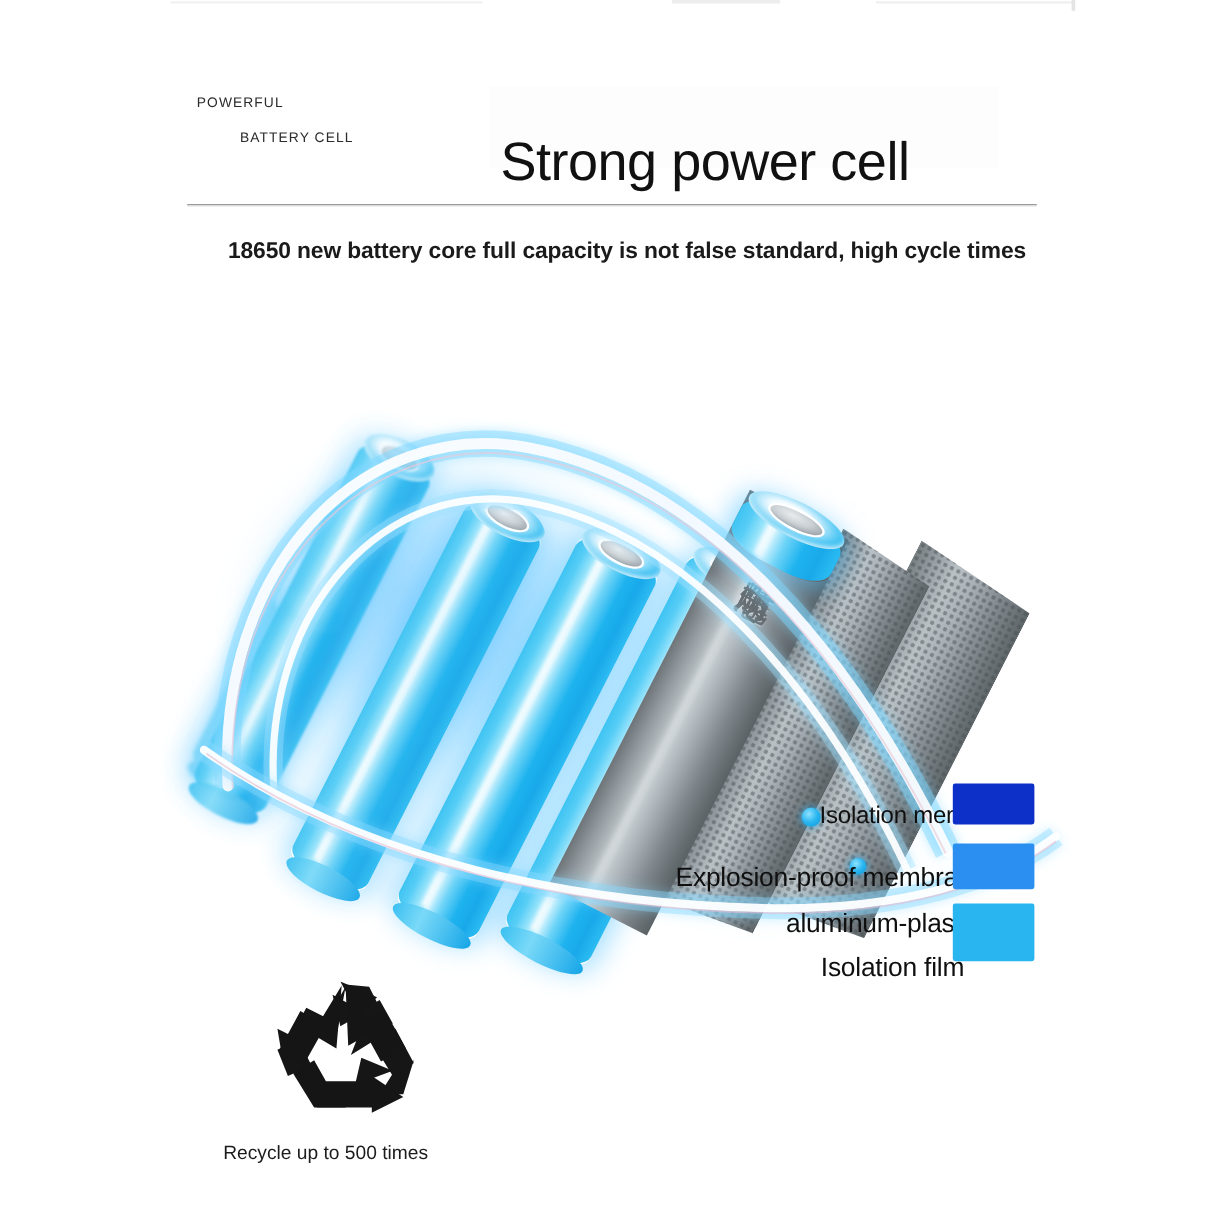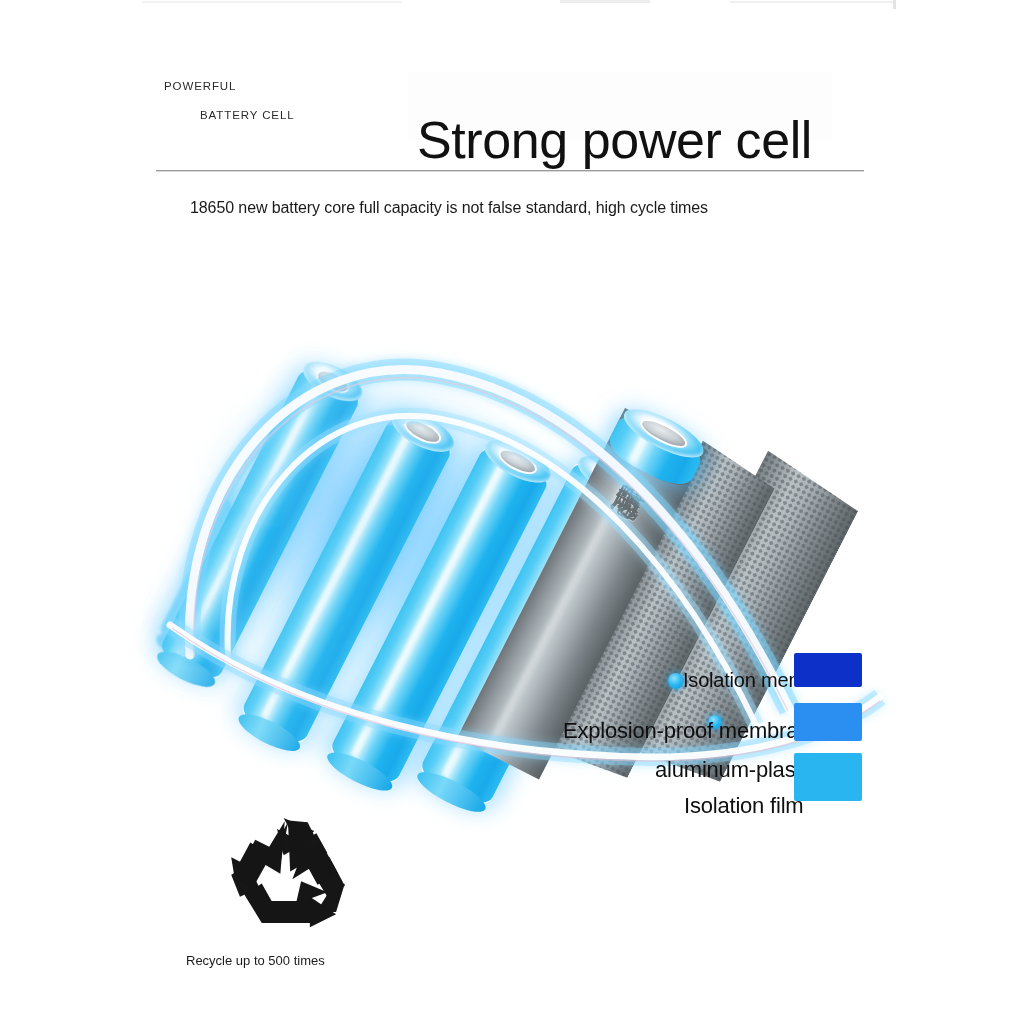--- a/index.html
+++ b/index.html
@@ -47,21 +47,21 @@
     font-weight: 400;
     white-space: nowrap;
   }
   .kicker-1 { top: 80px; }
   .kicker-2 { top: 109px; margin-left: 36px; }
 
   .title {
     position: absolute;
     left: 417px;
     top: 74px;
-    font-size: 52px;
+    font-size: 45px;
     line-height: 62px;
     color: #111111;
     font-weight: 400;
     letter-spacing: -0.4px;
     white-space: nowrap;
   }
   .title-bg {
     position: absolute;
     left: 408px;
     top: 72px;
@@ -84,23 +84,23 @@
     top: 171px;
     width: 708px;
     height: 1px;
     background: #d8d8d8;
   }
 
   .subtitle {
     position: absolute;
     left: 190px;
     top: 199px;
-    font-size: 16px;
+    font-size: 19px;
     color: #1a1a1a;
-    font-weight: 400;
+    font-weight: 700;
     letter-spacing: -0.1px;
     white-space: nowrap;
   }
 
   
   .stage {
     position: absolute;
     left: 150px;
     top: 325px;
     width: 740px;
@@ -297,21 +297,21 @@
     position: absolute;
     left: 186px;
     top: 818px;
     width: 240px;
     height: 165px;
   }
   .recycle-caption {
     position: absolute;
     left: 0;
     top: 135px;
-    font-size: 13px;
+    font-size: 16px;
     color: #1c1c1c;
     white-space: nowrap;
   }
 </style>
 </head>
 <body>
 
 <div id="page">
 
   <div class="artifact-a"></div>

